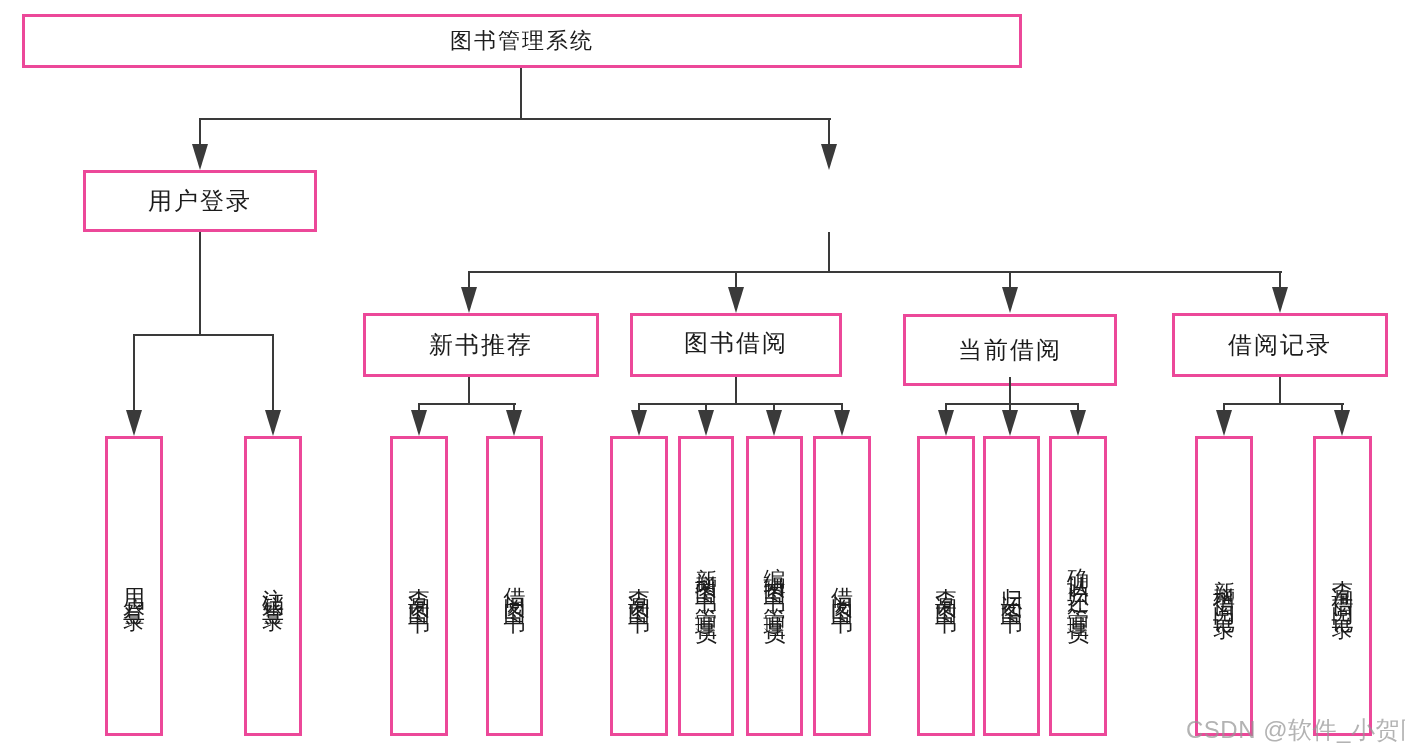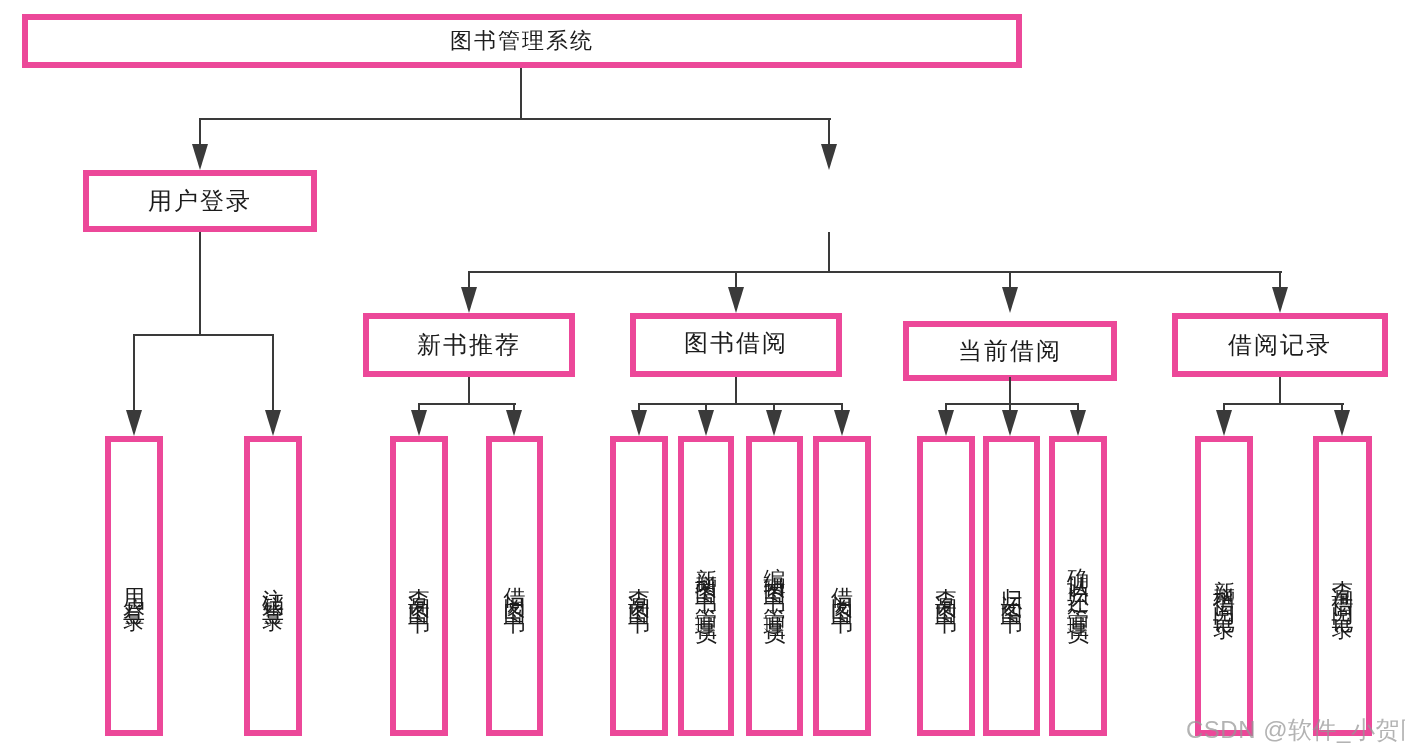--- a/index.html
+++ b/index.html
@@ -2,21 +2,21 @@
 <html><head>
 <meta charset="utf-8">
 <style>
   html,body{margin:0;padding:0;background:#ffffff;}
   .canvas{
     position:relative;width:1405px;height:747px;background:#ffffff;overflow:hidden;
     font-family:"Liberation Sans",sans-serif;
   }
   .box{
     position:absolute;box-sizing:border-box;background:#ffffff;
-    border:6px solid #ec4899;color:#1c1c1c;
+    border:3px solid #ec4899;color:#1c1c1c;
     display:flex;align-items:center;justify-content:center;
   }
   .hbox{font-size:24px;letter-spacing:2px;line-height:1;}
   .vbox{
     writing-mode:vertical-rl;text-orientation:mixed;
     font-size:22px;letter-spacing:8px;line-height:1;
   }
   .line{position:absolute;background:#3a3a3a;}
   .arrow{
     position:absolute;width:0;height:0;
@@ -25,23 +25,23 @@
   }
   .watermark{
     position:absolute;left:1186px;top:714px;
     font-size:24px;color:rgba(150,150,150,0.72);letter-spacing:0.5px;
     white-space:nowrap;z-index:5;
   }
   
   .b-root {left:22px;  top:14px;  width:1000px;height:54px;font-size:22px;}
   .b-login{left:83px;  top:170px; width:234px; height:62px;}
   .b-mgmt {left:712px; top:170px; width:235px; height:62px;}
-  .b-g0{left:363px; top:313px;width:212px;height:64px;}
+  .b-g0{left:363px; top:313px;width:236px;height:64px;}
   .b-g1{left:630px; top:313px;width:212px;height:64px;font-family:Liberation Mono, monospace;}
-  .b-g2{left:903px; top:321px;width:214px;height:60px;font-family:Liberation Serif, serif;}
+  .b-g2{left:903px; top:314px;width:214px;height:72px;font-family:Liberation Serif, serif;}
   .b-g3{left:1172px;top:313px;width:216px;height:64px;}
   .b-a0{left:105px; top:436px;width:58px;height:300px;}
   .b-a1{left:244px; top:436px;width:58px;height:300px;}
   .b-b0{left:390px; top:436px;width:58px;height:300px;}
   .b-b1{left:486px; top:436px;width:57px;height:300px;}
   .b-c0{left:610px; top:436px;width:58px;height:300px;}
   .b-c1{left:678px; top:436px;width:56px;height:300px;}
   .b-c2{left:746px; top:436px;width:57px;height:300px;}
   .b-c3{left:813px; top:436px;width:58px;height:300px;}
   .b-d0{left:917px; top:436px;width:58px;height:300px;}

